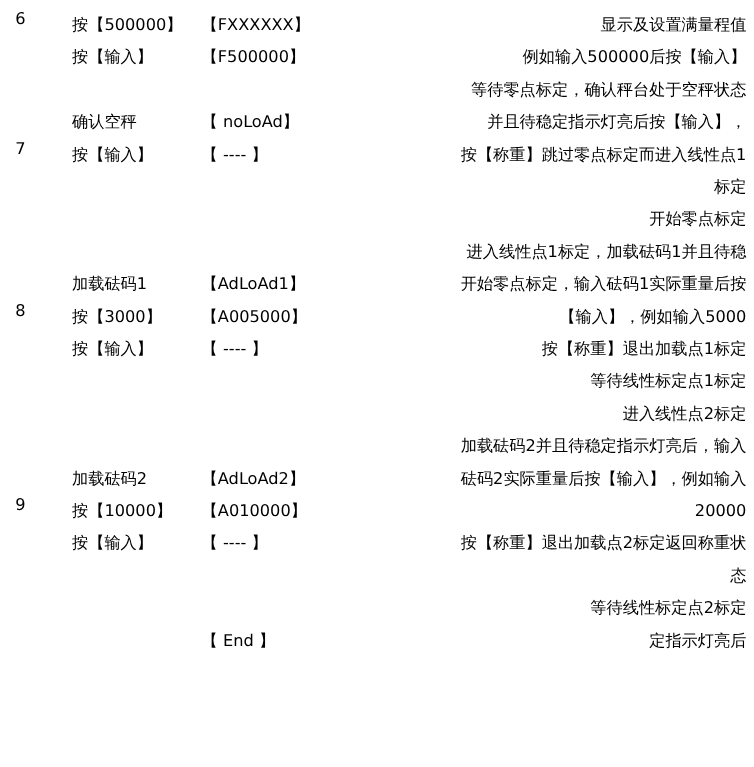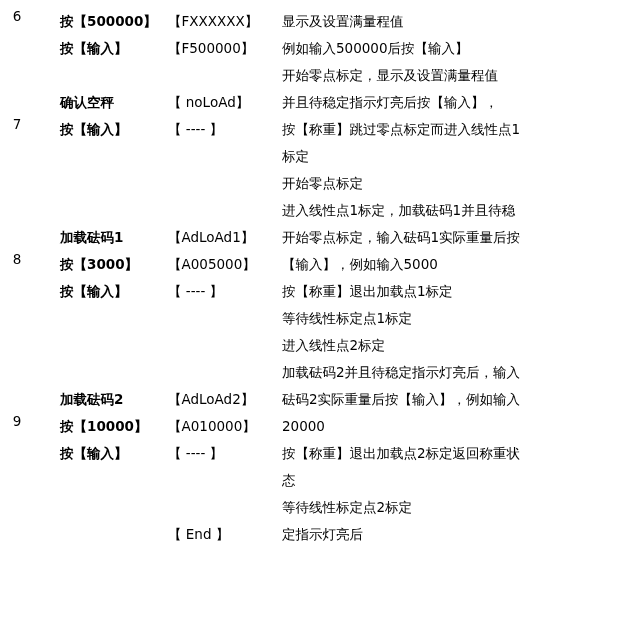--- a/index.html
+++ b/index.html
@@ -46,27 +46,27 @@
     width: 346px;
   }
   .line {
     height: 27px;
     line-height: 27px;
     white-space: nowrap;
     overflow: visible;
   }
   .key-text {
     padding-left: 32px;
-    font-weight: bold;
   }
   .disp-text {
     padding-left: 2px;
   }
   .desc-text {
     padding-left: 6px;
+    text-align: right;
   }
   td.numcell {
     position: relative;
   }
   td.numcell .numpos {
     position: absolute;
     left: 0;
     width: 100%;
     text-align: center;
   }
@@ -108,21 +108,21 @@
           <div class="line key-text"></div>
         </td>
         <td class="col-disp">
           <div class="line disp-text"></div>
           <div class="line disp-text">【 noLoAd】</div>
           <div class="line disp-text">【 ---- 】</div>
           <div class="line disp-text"></div>
           <div class="line disp-text"></div>
         </td>
         <td class="col-desc">
-          <div class="line desc-text">开始零点标定，显示及设置满量程值</div>
+          <div class="line desc-text">等待零点标定，确认秤台处于空秤状态</div>
           <div class="line desc-text">并且待稳定指示灯亮后按【输入】，</div>
           <div class="line desc-text">按【称重】跳过零点标定而进入线性点1</div>
           <div class="line desc-text">标定</div>
           <div class="line desc-text">开始零点标定</div>
         </td>
       </tr>
 
       <tr>
         <td class="col-num numcell">
           <div class="numpos" style="top:54px;">8</div>

